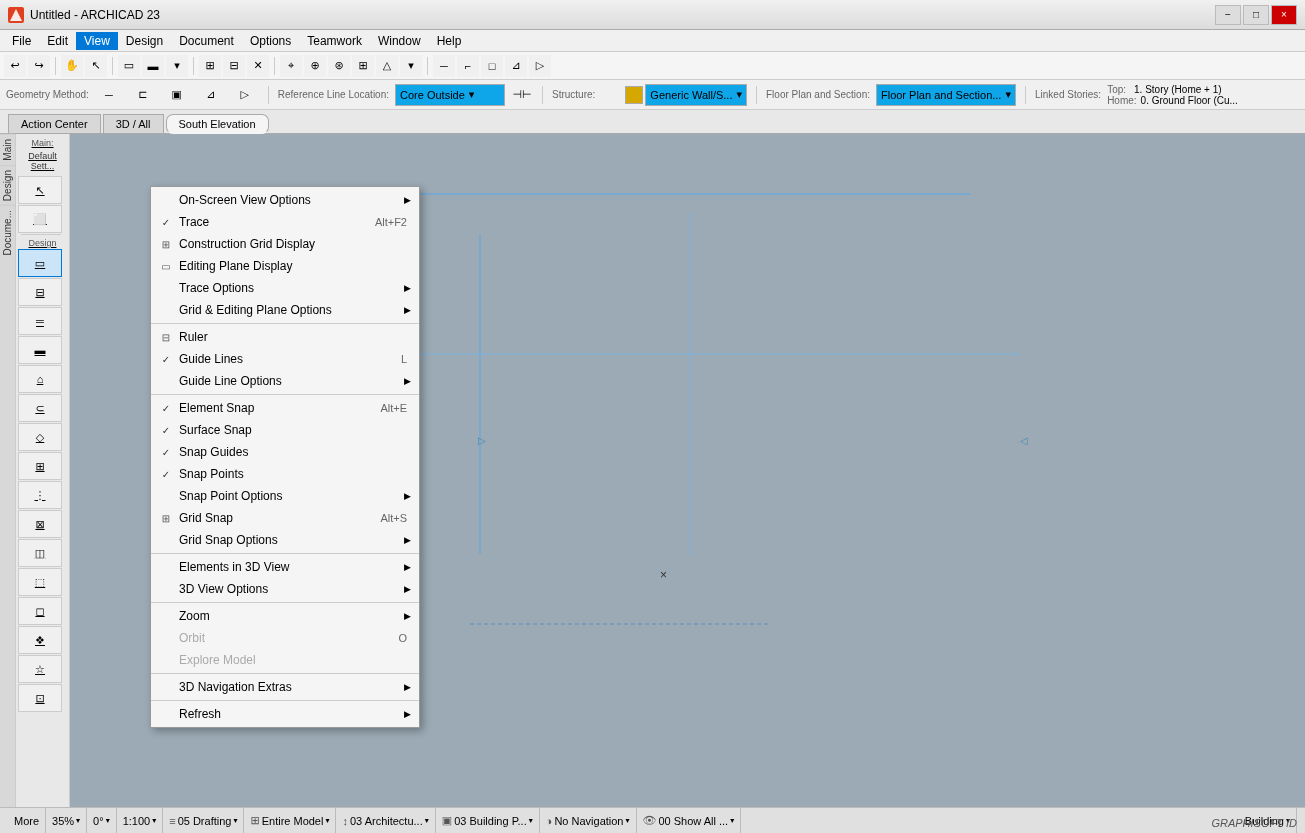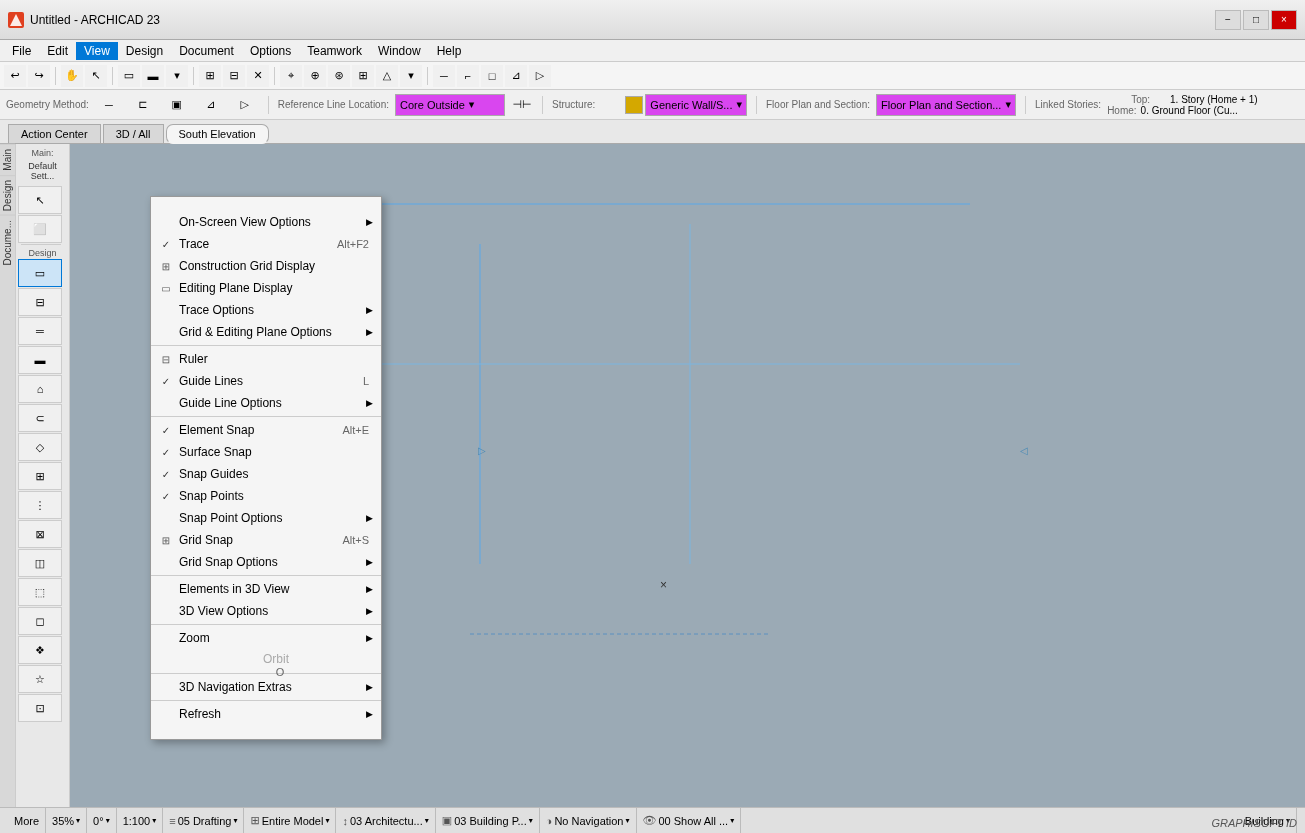--- a/index.html
+++ b/index.html
@@ -8,21 +8,21 @@
       font-size: 12px;
       background: #c8c8c8;
       width: 1305px;
       height: 833px;
       overflow: hidden;
       position: relative;
     }
 
     
     #title-bar {
-      height: 40px;
+      height: 30px;
       background: linear-gradient(to bottom, #f0f0f0, #dcdcdc);
       display: flex;
       align-items: center;
       padding: 0 8px;
       border-bottom: 1px solid #aaa;
       position: relative;
     }
     #title-bar .app-icon {
       width: 16px; height: 16px;
       background: #e04020;
@@ -107,21 +107,21 @@
       font-size: 11px;
     }
     .props-label {
       color: #666;
       font-size: 10px;
     }
     .props-dropdown {
       height: 22px;
       padding: 0 4px;
       font-size: 11px;
-      background: #d946ef;
+      background: #0ea5e9;
       border: 1px solid #aaa;
       display: flex; align-items: center;
       gap: 4px;
       cursor: pointer;
     }
 
     
     #tab-bar {
       height: 24px;
       background: #e8e8e8;
@@ -157,20 +157,21 @@
     
     #left-sidebar {
       width: 54px;
       background: #e8e8e8;
       border-right: 1px solid #ccc;
       display: flex;
       flex-direction: column;
       gap: 1px;
       padding: 2px;
       overflow: hidden;
+      text-decoration: underline;
     }
     .sidebar-btn {
       width: 44px; height: 28px;
       background: #f0f0f0;
       border: 1px solid #ccc;
       display: flex; align-items: center; justify-content: center;
       font-size: 11px;
       cursor: pointer;
     }
     .sidebar-btn.active { background: #cce4f7; border-color: #0078d7; }
@@ -186,46 +187,45 @@
       position: absolute;
       top: 0; left: 0;
       width: 100%; height: 100%;
     }
 
     
     #view-menu-dropdown {
       position: absolute;
       top: 52px; 
       left: 80px;
-      width: 232px;
+      width: 270px;
       background: #f5f5f5;
       border: 1px solid #999;
       box-shadow: 3px 3px 8px rgba(0,0,0,0.3);
       z-index: 1000;
-      padding: 14px 0;
+      padding: 2px 0;
     }
     .menu-section-divider {
       height: 1px;
       background: #ccc;
       margin: 2px 0;
     }
     .dropdown-item {
       display: flex;
       align-items: center;
       padding: 3px 8px 3px 28px;
       font-size: 12px;
       color: #000;
       cursor: pointer;
       position: relative;
       height: 22px;
     }
     .dropdown-item.disabled {
       color: #aaa;
       cursor: default;
-      flex-direction: column;
     }
     .dropdown-item .item-icon {
       position: absolute;
       left: 6px;
       width: 18px; height: 18px;
       display: flex; align-items: center; justify-content: center;
       font-size: 10px;
     }
     .dropdown-item .item-label {
       flex: 1;
@@ -382,21 +382,21 @@
   </div>
   <div class="toolbar-separator"></div>
   <span class="props-label">Floor Plan and Section:</span>
   <div class="props-dropdown" style="min-width:130px;">
     <span>Floor Plan and Section...</span>
     <span>▾</span>
   </div>
   <div class="toolbar-separator"></div>
   <span class="props-label">Linked Stories:</span>
   <div style="display:flex;flex-direction:column;font-size:10px;gap:0;">
-    <div style="display:flex;gap:20px;align-items:center;margin-left:24px;">
+    <div style="display:flex;gap:8px;align-items:center;">
       <span style="color:#666;">Top:</span>
       <span>1. Story (Home + 1)</span>
     </div>
     <div style="display:flex;gap:4px;align-items:center;">
       <span style="color:#666;">Home:</span>
       <span>0. Ground Floor (Cu...</span>
     </div>
   </div>
 </div>
 
@@ -583,20 +583,26 @@
           <span class="item-label">Zoom</span>
           <span class="item-shortcut"></span>
           <span class="item-arrow">▶</span>
         </div>
         <div class="dropdown-item disabled">
           <span class="item-icon"></span>
           <span class="item-label">Orbit</span>
           <span class="item-shortcut">O</span>
           <span class="item-arrow"></span>
         </div>
+        <div class="dropdown-item disabled">
+          <span class="item-icon"></span>
+          <span class="item-label">Explore Model</span>
+          <span class="item-shortcut"></span>
+          <span class="item-arrow"></span>
+        </div>
         <div class="menu-section-divider"></div>
         <div class="dropdown-item">
           <span class="item-icon"></span>
           <span class="item-label">3D Navigation Extras</span>
           <span class="item-shortcut"></span>
           <span class="item-arrow">▶</span>
         </div>
         <div class="menu-section-divider"></div>
         <div class="dropdown-item">
           <span class="item-icon"></span>

